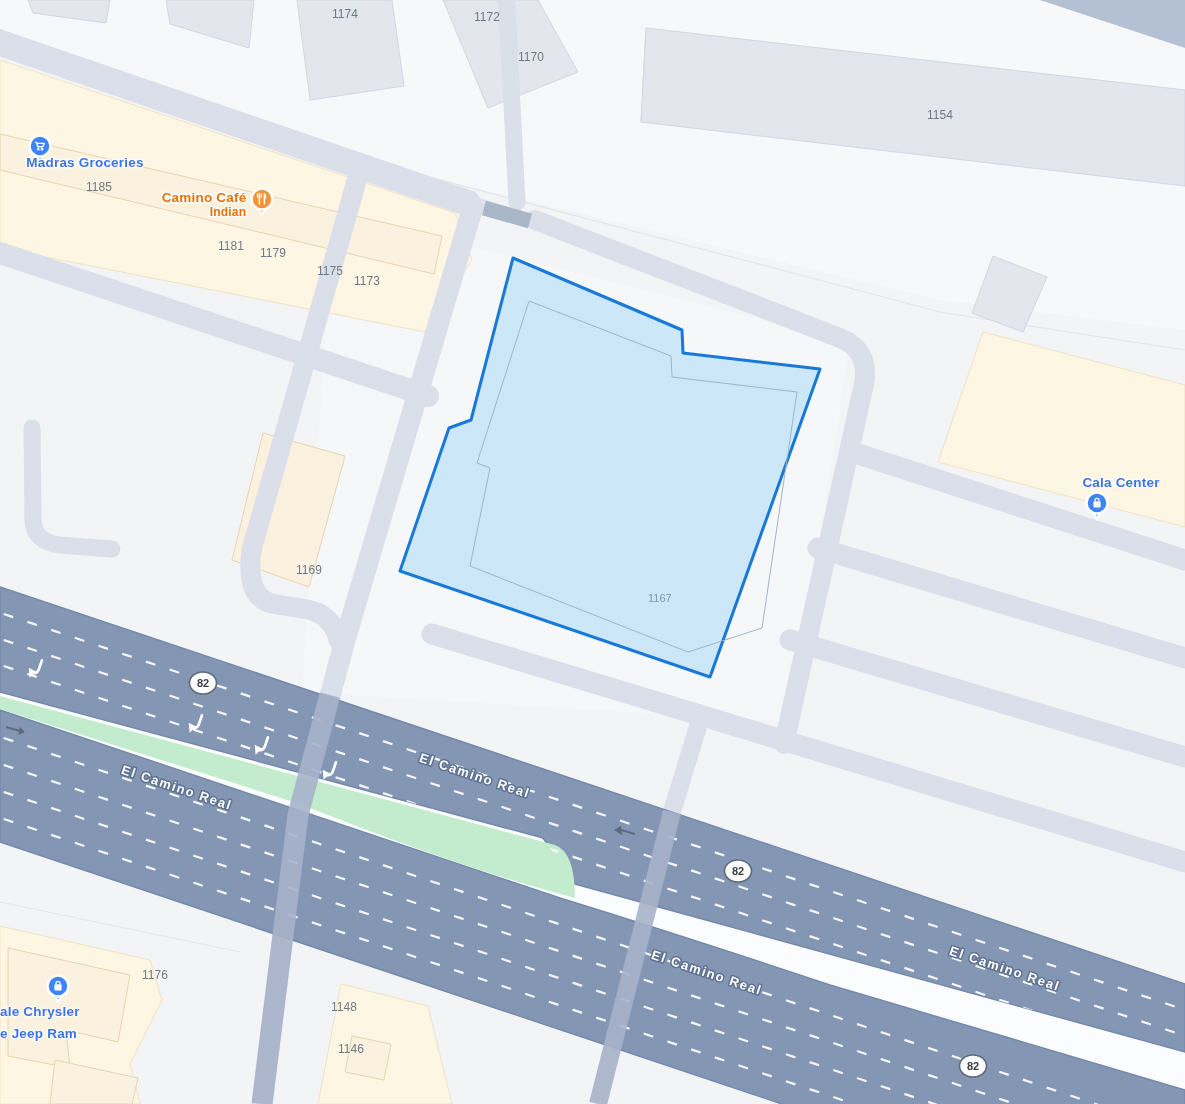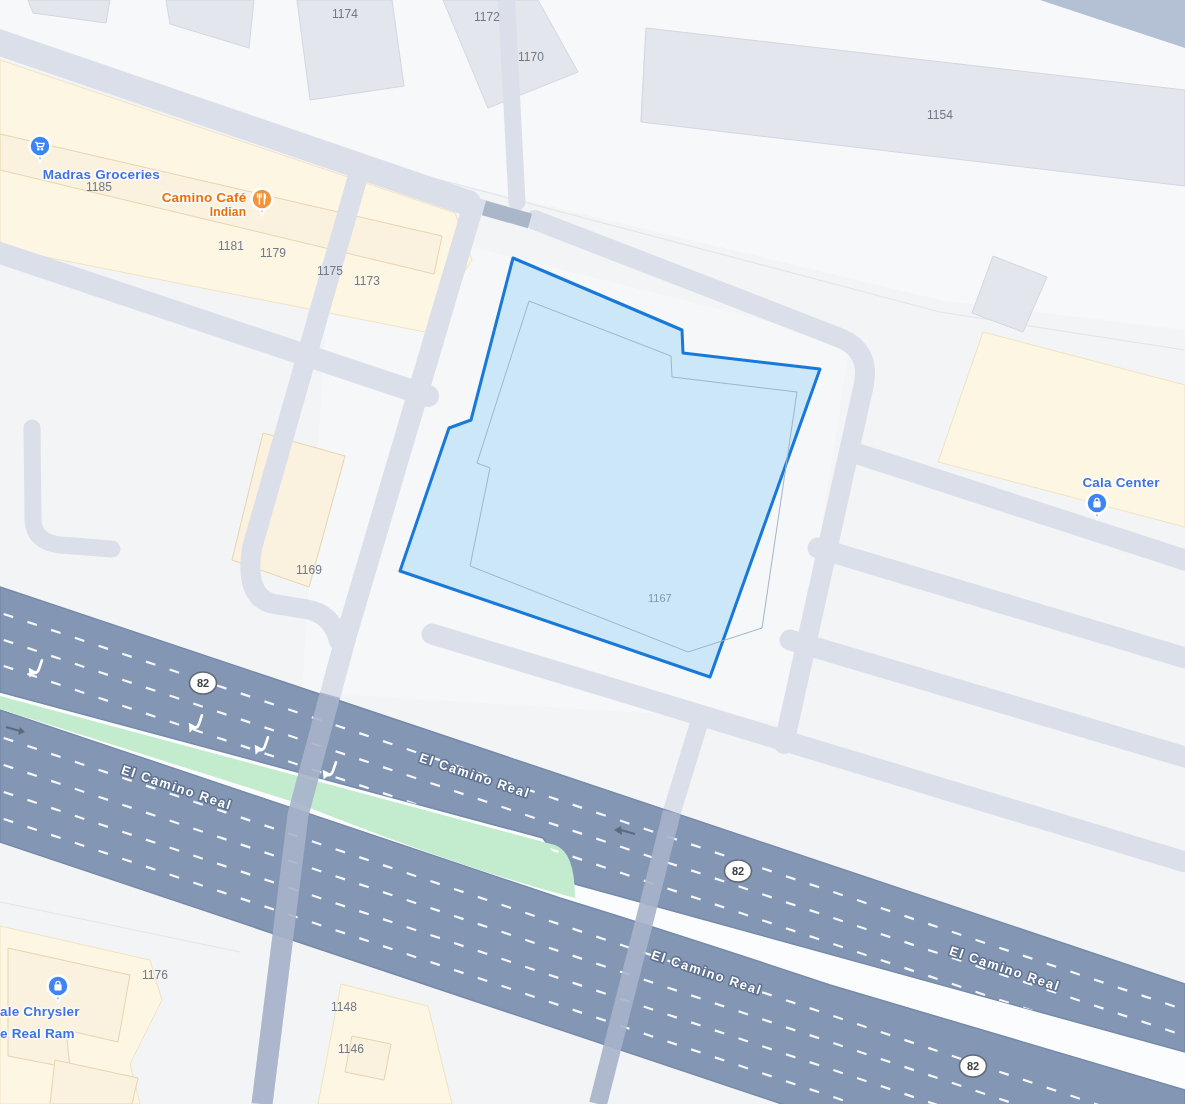--- a/index.html
+++ b/index.html
@@ -201,19 +201,19 @@
   </g>
   <g transform="translate(58,986)">
     <use href="#pin"></use>
     <g>
       <rect x="-3.6" y="-1.8" width="7.2" height="6.2" rx="1" fill="#fff"></rect>
       <path d="M-2,-1.8 L-2,-2.6 A2,2 0 0 1 2,-2.6 L2,-1.8" fill="none" stroke="#fff" stroke-width="1.3"></path>
     </g>
   </g>
 </svg>
 
-<div class="place-label lbl-blue" style="left:10px;top:166px;width:150px;text-align:right;">Madras Groceries</div>
+<div class="place-label lbl-blue" style="left:10px;top:154px;width:150px;">Madras Groceries</div>
 <div class="place-label lbl-orange" style="left:129px;top:189px;width:150px;">Camino Café</div>
 <div class="place-label lbl-orange lbl-sub" style="left:153px;top:204px;width:150px;">Indian</div>
 <div class="place-label lbl-blue" style="left:1046px;top:474px;width:150px;">Cala Center</div>
 <div class="place-label lbl-blue" style="left:0px;top:1003px;text-align:center;">ale Chrysler</div>
-<div class="place-label lbl-blue" style="left:0px;top:1025px;text-align:left;">e Real Ram</div>
+<div class="place-label lbl-blue" style="left:0px;top:1025px;text-align:left;">e Jeep Ram</div>
 </div>
 
 </body></html>

